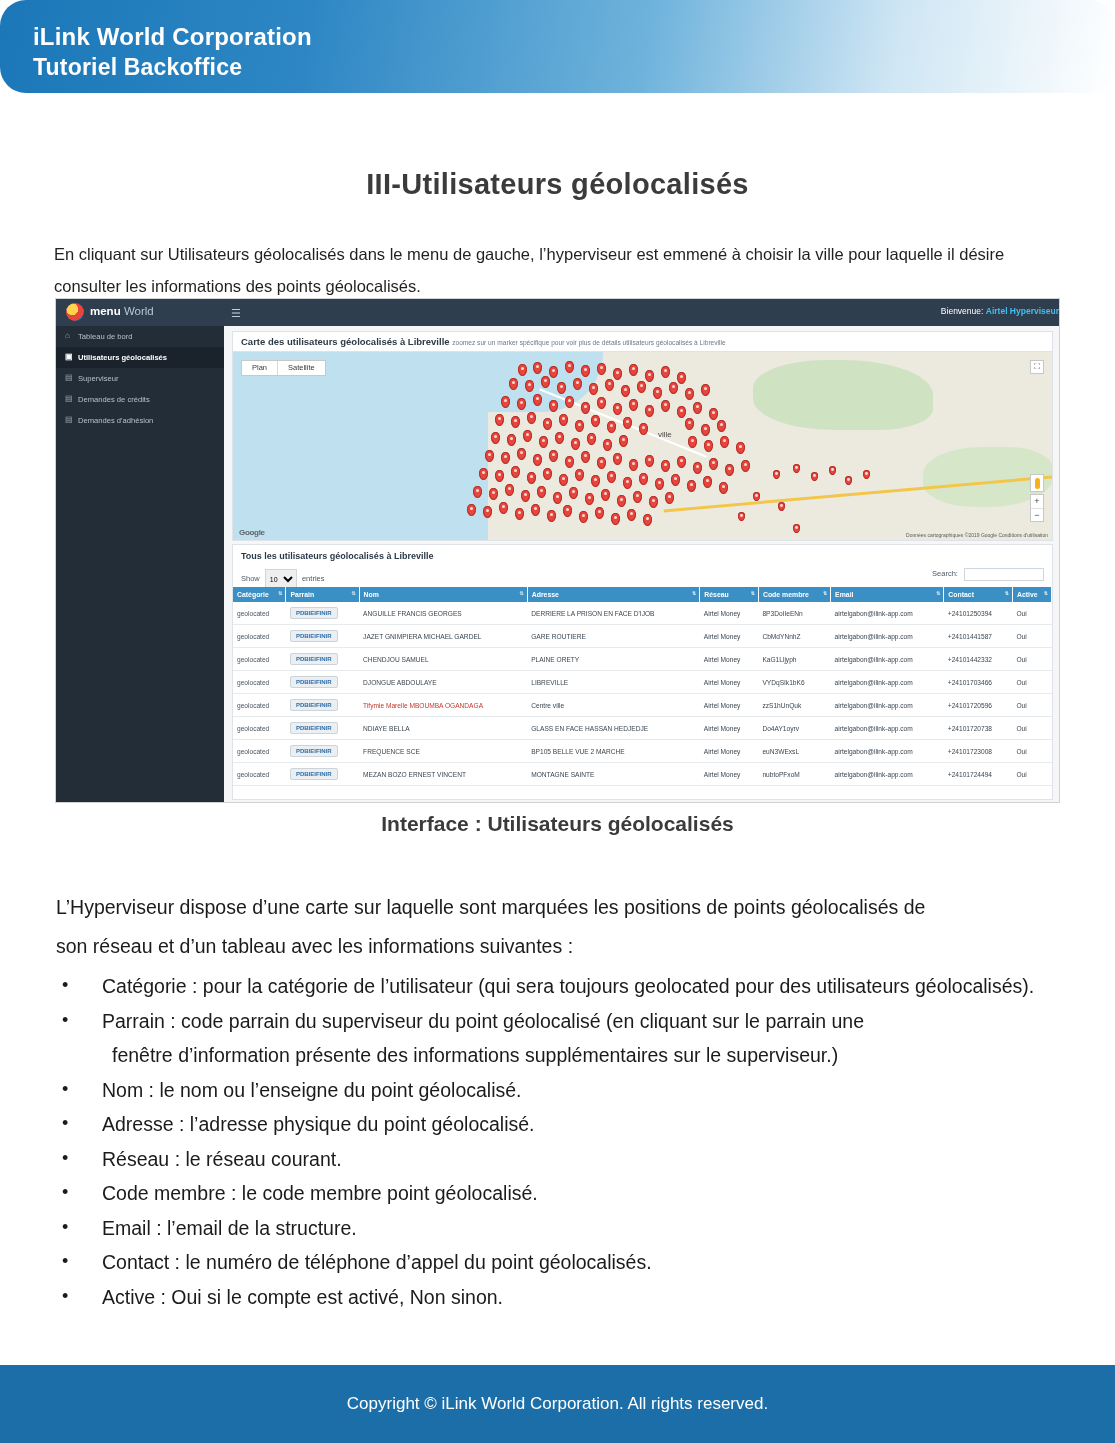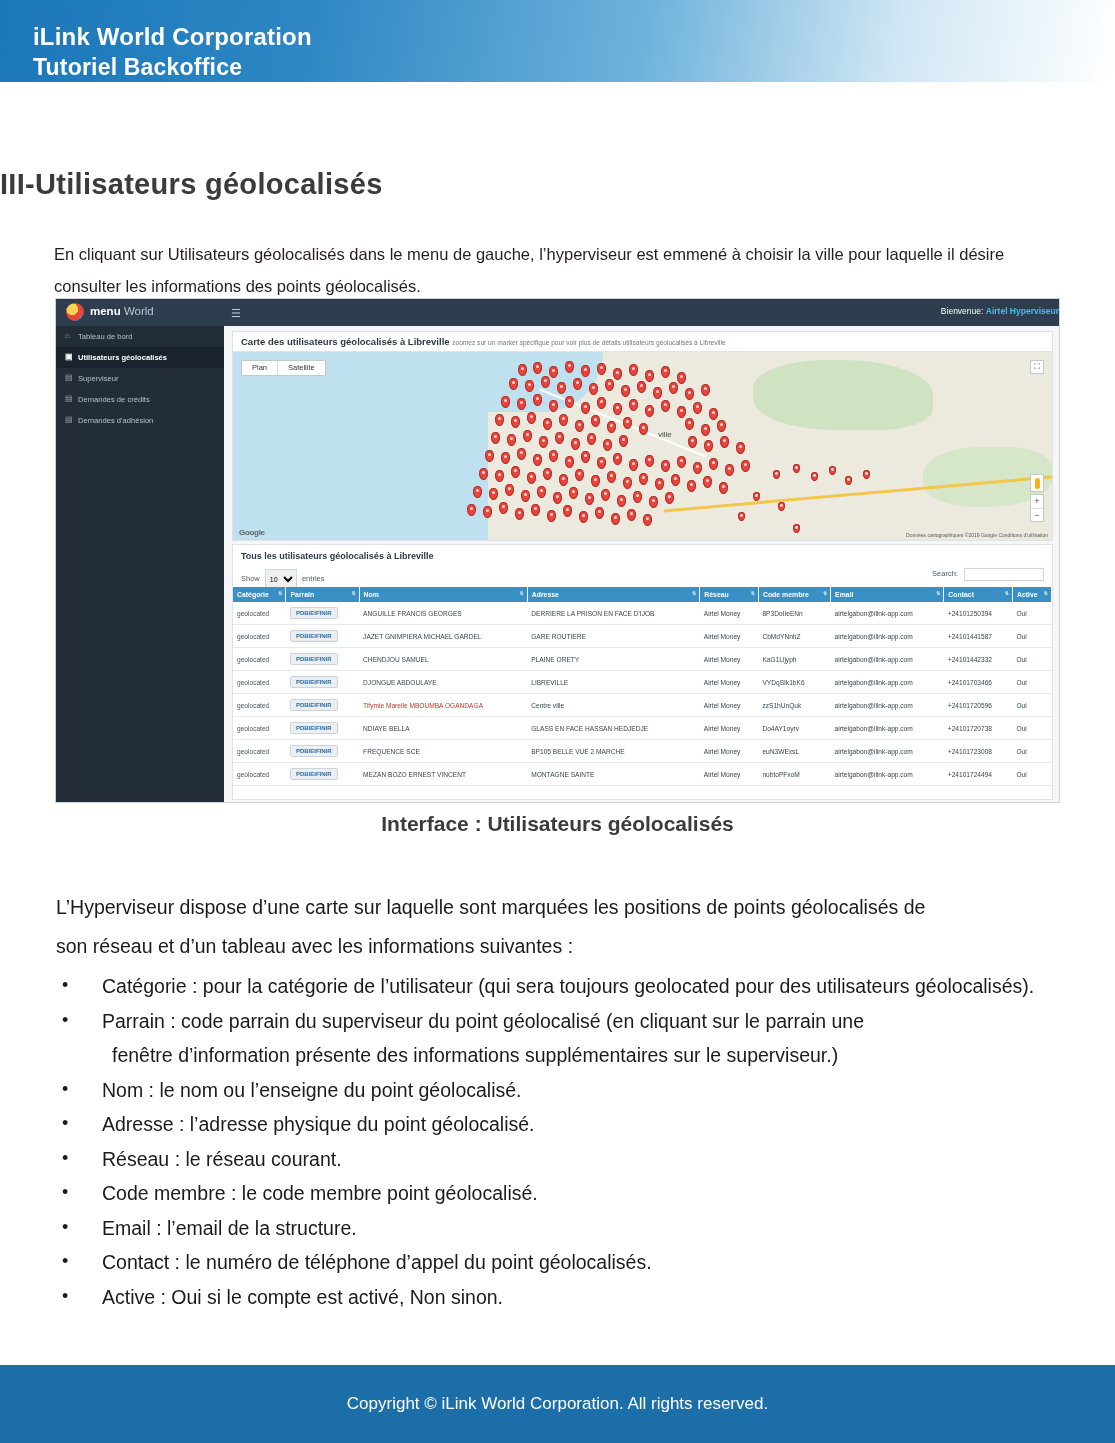--- a/index.html
+++ b/index.html
@@ -11,36 +11,38 @@
     width: 1115px; height: 1443px;
     font-family: "Liberation Sans", sans-serif;
     color: #231f20;
     position: relative;
     overflow: hidden;
   }
 
   
   .header-band {
     position: absolute; left: 0; top: 0;
-    width: 1115px; height: 82px;
+    width: 1115px; height: 93px;
     background: linear-gradient(100deg, #1b77b8 0%, #2e87c4 28%, #6fb3dc 58%, #cfe6f4 80%, #ffffff 100%);
+    border-radius: 26px;
   }
   .header-title-wrap {
     position: absolute; left: 33px; top: 22px;
     color: #ffffff;
     font-size: 24px;
     font-weight: bold;
     line-height: 30px;
     letter-spacing: .2px;
   }
   .header-line2 { font-size: 23px; }
 
   
   .page-title {
     position: absolute; left: 0; top: 168px; width: 1115px;
+    text-align: center;
     font-size: 29px;
     font-weight: bold;
     color: #3b3b3b;
     letter-spacing: .3px;
   }
 
   
   .intro {
     position: absolute; left: 54px; top: 238px; width: 980px;
     font-size: 16.5px;

